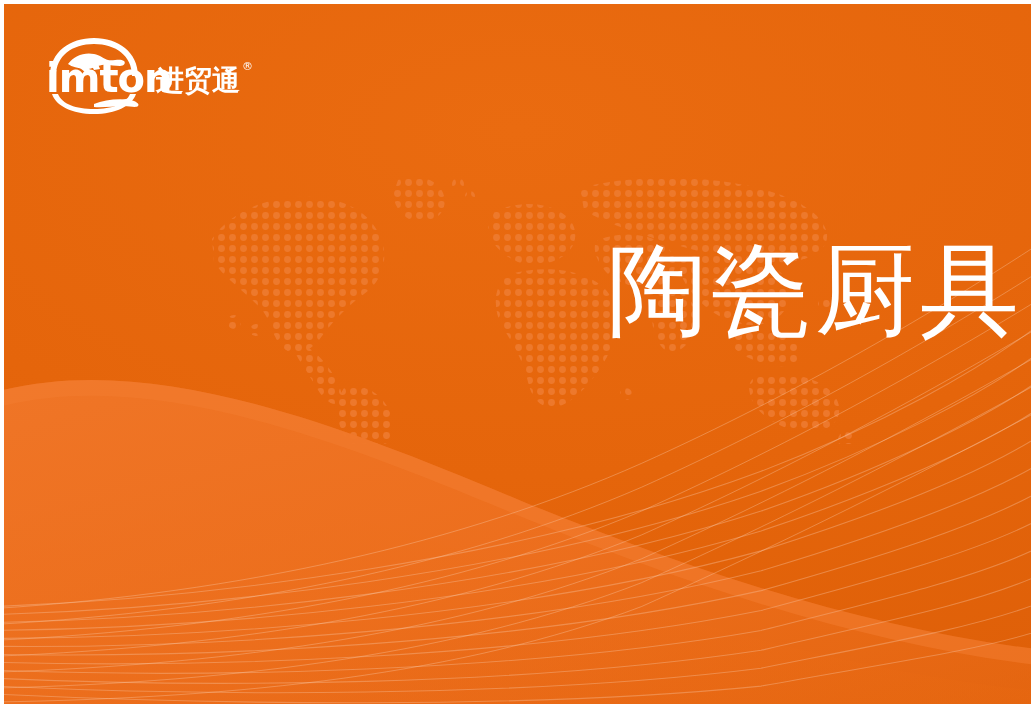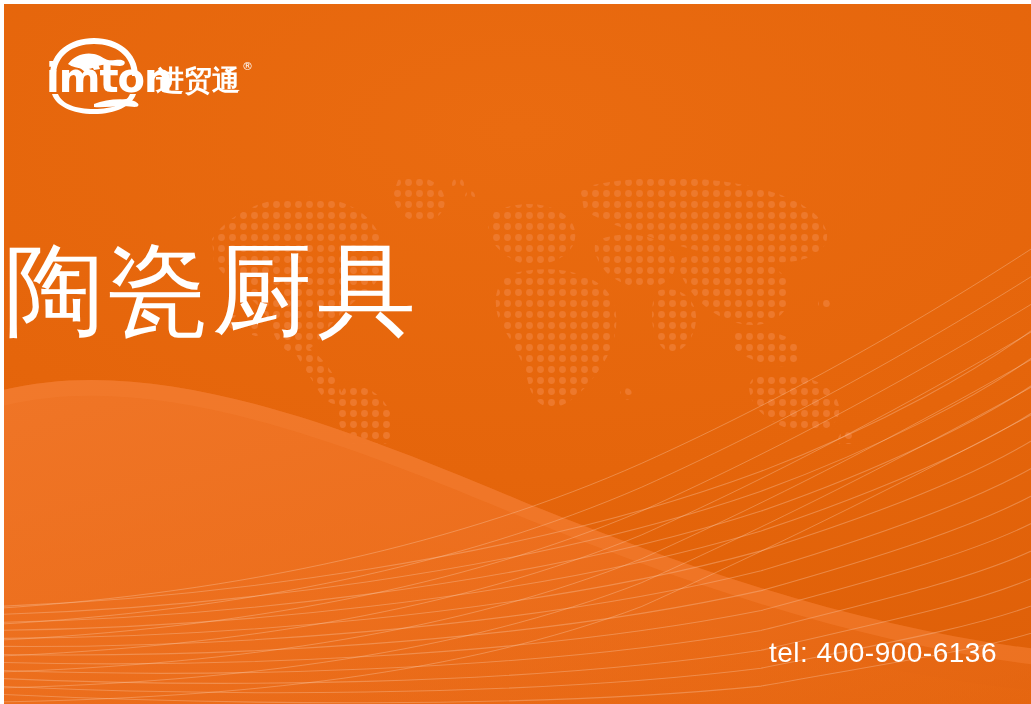--- a/index.html
+++ b/index.html
@@ -52,21 +52,21 @@
     left:34px; top:30px;
     width:250px; height:80px;
   }
   .logo svg{display:block;width:250px;height:80px;}
 
   
   .headline{
     position:absolute;
     left:0; right:8px;
     top:228px;
-    text-align:left;
+    text-align:right;
     color:#ffffff;
     pointer-events:none;
     user-select:none;
   }
   .headline .line{
     display:block;
     font-family:"DejaVu Sans","Liberation Sans",sans-serif;
     font-weight:400;
     font-size:100px;
     line-height:118px;
@@ -247,15 +247,14 @@
                  C98 74 92 72 86 72 C76 72 64 74 56 73 Z"></path>
         <path d="M84 66 L92 64 L94 68 L86 69 Z"></path>
       </g>
     </svg>
   </div>
 
   <div class="headline">
     <span class="line line-1">陶瓷厨具</span>
   </div>
 
-  <div class="phone">tel: 400-900-6136</div>
 
 </div>
 
 </body></html>

